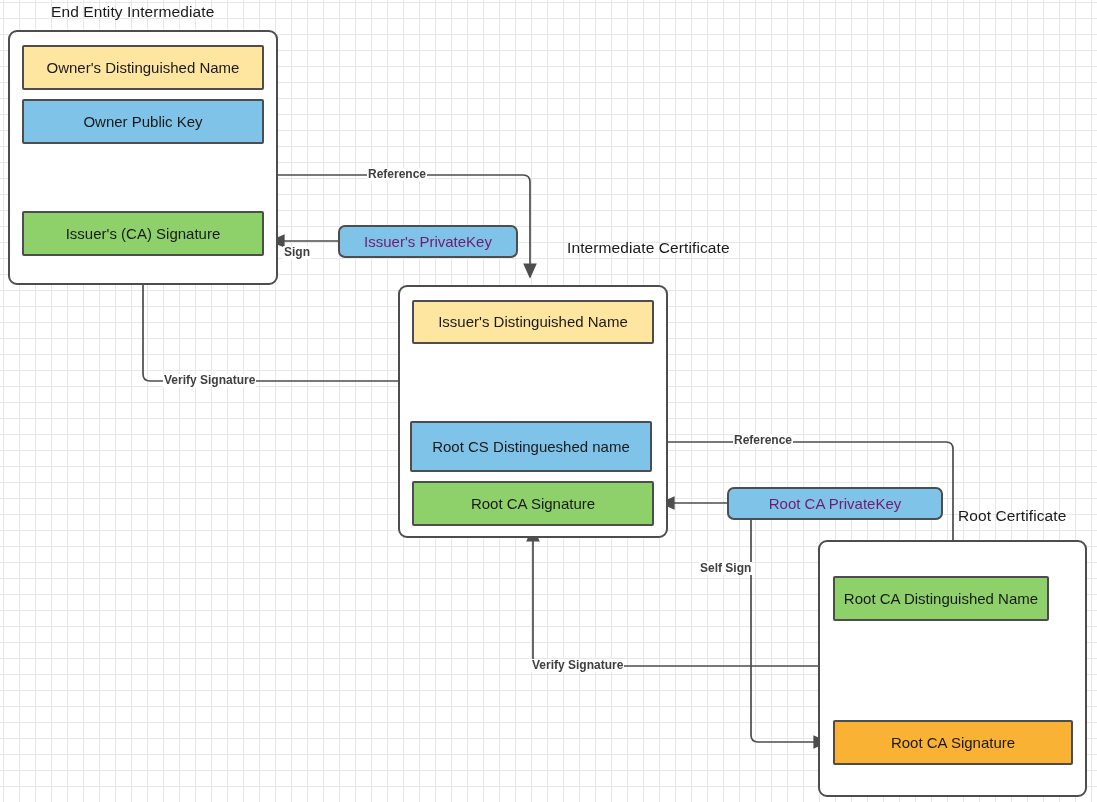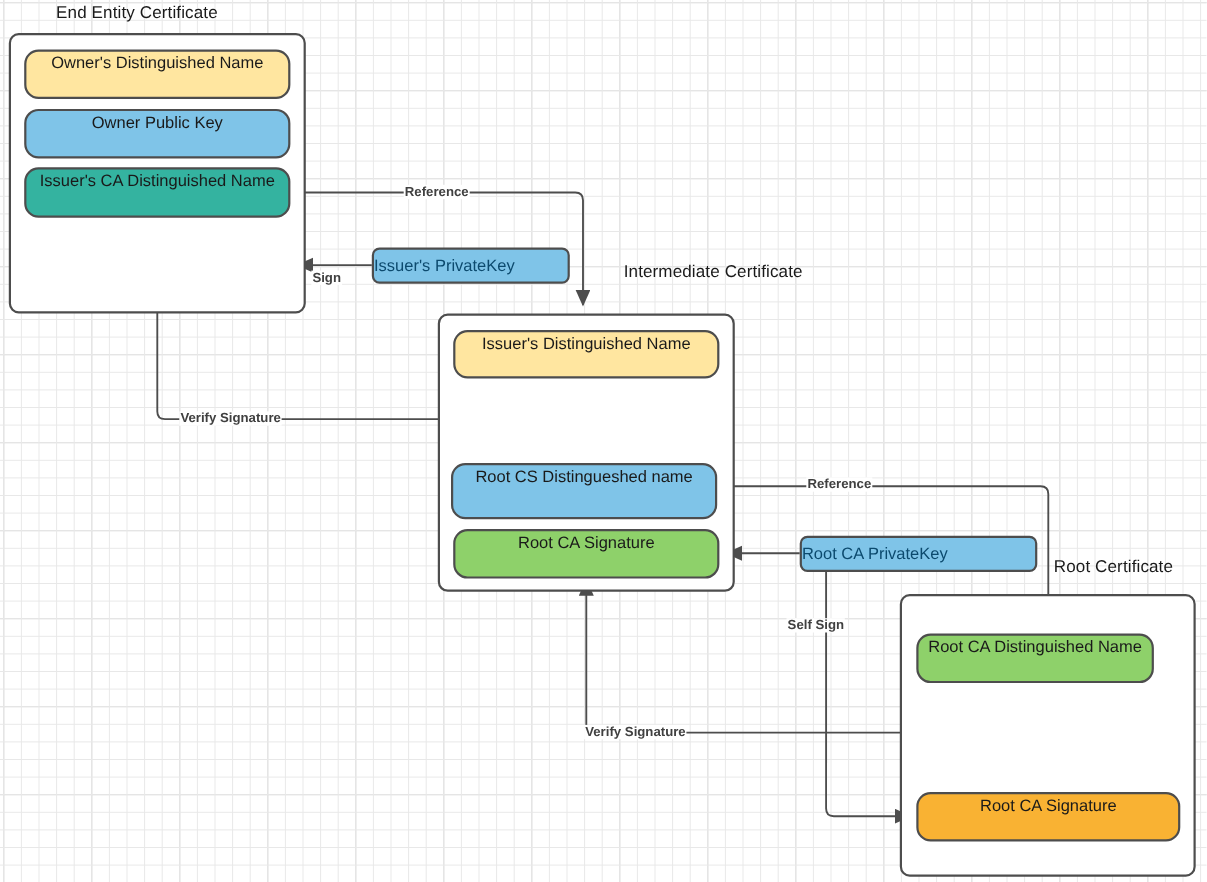--- a/index.html
+++ b/index.html
@@ -42,40 +42,41 @@
     position: absolute;
     font-size: 15.5px;
     color: #1a1a1a;
     white-space: nowrap;
     letter-spacing: 0.1px;
   }
   .field-box {
     position: absolute;
     box-sizing: border-box;
     border: 2.2px solid #4d4d4d;
-    border-radius: 13px;
+    border-radius: 2px;
     display: flex;
+    align-items: center;
     justify-content: center;
     text-align: center;
     font-size: 15px;
     color: #1a1a1a;
     line-height: 1.18;
     padding: 2px 6px;
   }
   .key-box {
     position: absolute;
     box-sizing: border-box;
     border: 2.2px solid #4d4d4d;
     border-radius: 7px;
     display: flex;
     align-items: center;
-    justify-content: flex-start;
+    justify-content: center;
     text-align: center;
     font-size: 15px;
-    color: #0c4a6e;
+    color: #701a75;
     background: #7fc4e8;
   }
   .edge-label {
     position: absolute;
     font-size: 12px;
     font-weight: bold;
     color: #404040;
     background: #ffffff;
     white-space: nowrap;
     padding: 0 1px;
@@ -102,36 +103,36 @@
 
     <path d="M654,442 L946,442 Q953,442 953,449 L953,594" fill="none" stroke="#4d4d4d" stroke-width="1.7" marker-end="url(#arrowend)"></path>
 
     <path d="M727,503 L661,503" fill="none" stroke="#4d4d4d" stroke-width="1.7" marker-end="url(#arrowend)"></path>
 
     <path d="M751,519 L751,735 Q751,742 758,742 L827,742" fill="none" stroke="#4d4d4d" stroke-width="1.7" marker-end="url(#arrowend)"></path>
 
     <path d="M833,666 L540,666 Q533,666 533,659 L533,528" fill="none" stroke="#4d4d4d" stroke-width="1.7" marker-end="url(#arrowend)"></path>
   </svg>
 
-  <div class="cert-title" style="left:51px; top:3px;">End Entity Certificate</div>
+  <div class="cert-title" style="left:51px; top:3px;">End Entity Intermediate</div>
 
   <div class="container-box" style="left:8px; top:30px; width:270px; height:255px;"></div>
 
   <div class="field-box" style="left:22px; top:45px; width:242px; height:45px; background:#ffe6a0;">
     <span>Owner's Distinguished Name</span>
   </div>
 
   <div class="field-box" style="left:22px; top:99px; width:242px; height:45px; background:#7fc4e8;">
     <span>Owner Public  Key</span>
   </div>
 
-  <div class="field-box" style="left:22px; top:152px; width:242px; height:46px; background:#34b3a0;">
-    <span>Issuer's CA Distinguished Name</span>
+
+  <div class="field-box" style="left:22px; top:211px; width:242px; height:45px; background:#8ed16a;">
+    <span>Issuer's (CA) Signature</span>
   </div>
-
 
   <div class="key-box" style="left:338px; top:225px; width:180px; height:33px;">
     <span>Issuer's PrivateKey</span>
   </div>
 
   <div class="cert-title" style="left:567px; top:239px;">Intermediate Certificate</div>
 
   <div class="container-box" style="left:398px; top:285px; width:270px; height:253px;"></div>
 
   <div class="field-box" style="left:412px; top:300px; width:242px; height:44px; background:#ffe6a0;">
@@ -165,17 +166,17 @@
   </div>
 
   <div class="edge-label" style="left:367px; top:168px;">Reference</div>
 
   <div class="edge-label" style="left:283px; top:246px;">Sign</div>
 
   <div class="edge-label" style="left:163px; top:374px;">Verify Signature</div>
 
   <div class="edge-label" style="left:733px; top:434px;">Reference</div>
 
-  <div class="edge-label" style="left:715px; top:562px;">Self Sign</div>
+  <div class="edge-label" style="left:699px; top:562px;">Self Sign</div>
 
   <div class="edge-label" style="left:531px; top:659px;">Verify Signature</div>
 
 </div>
 
 </body></html>

